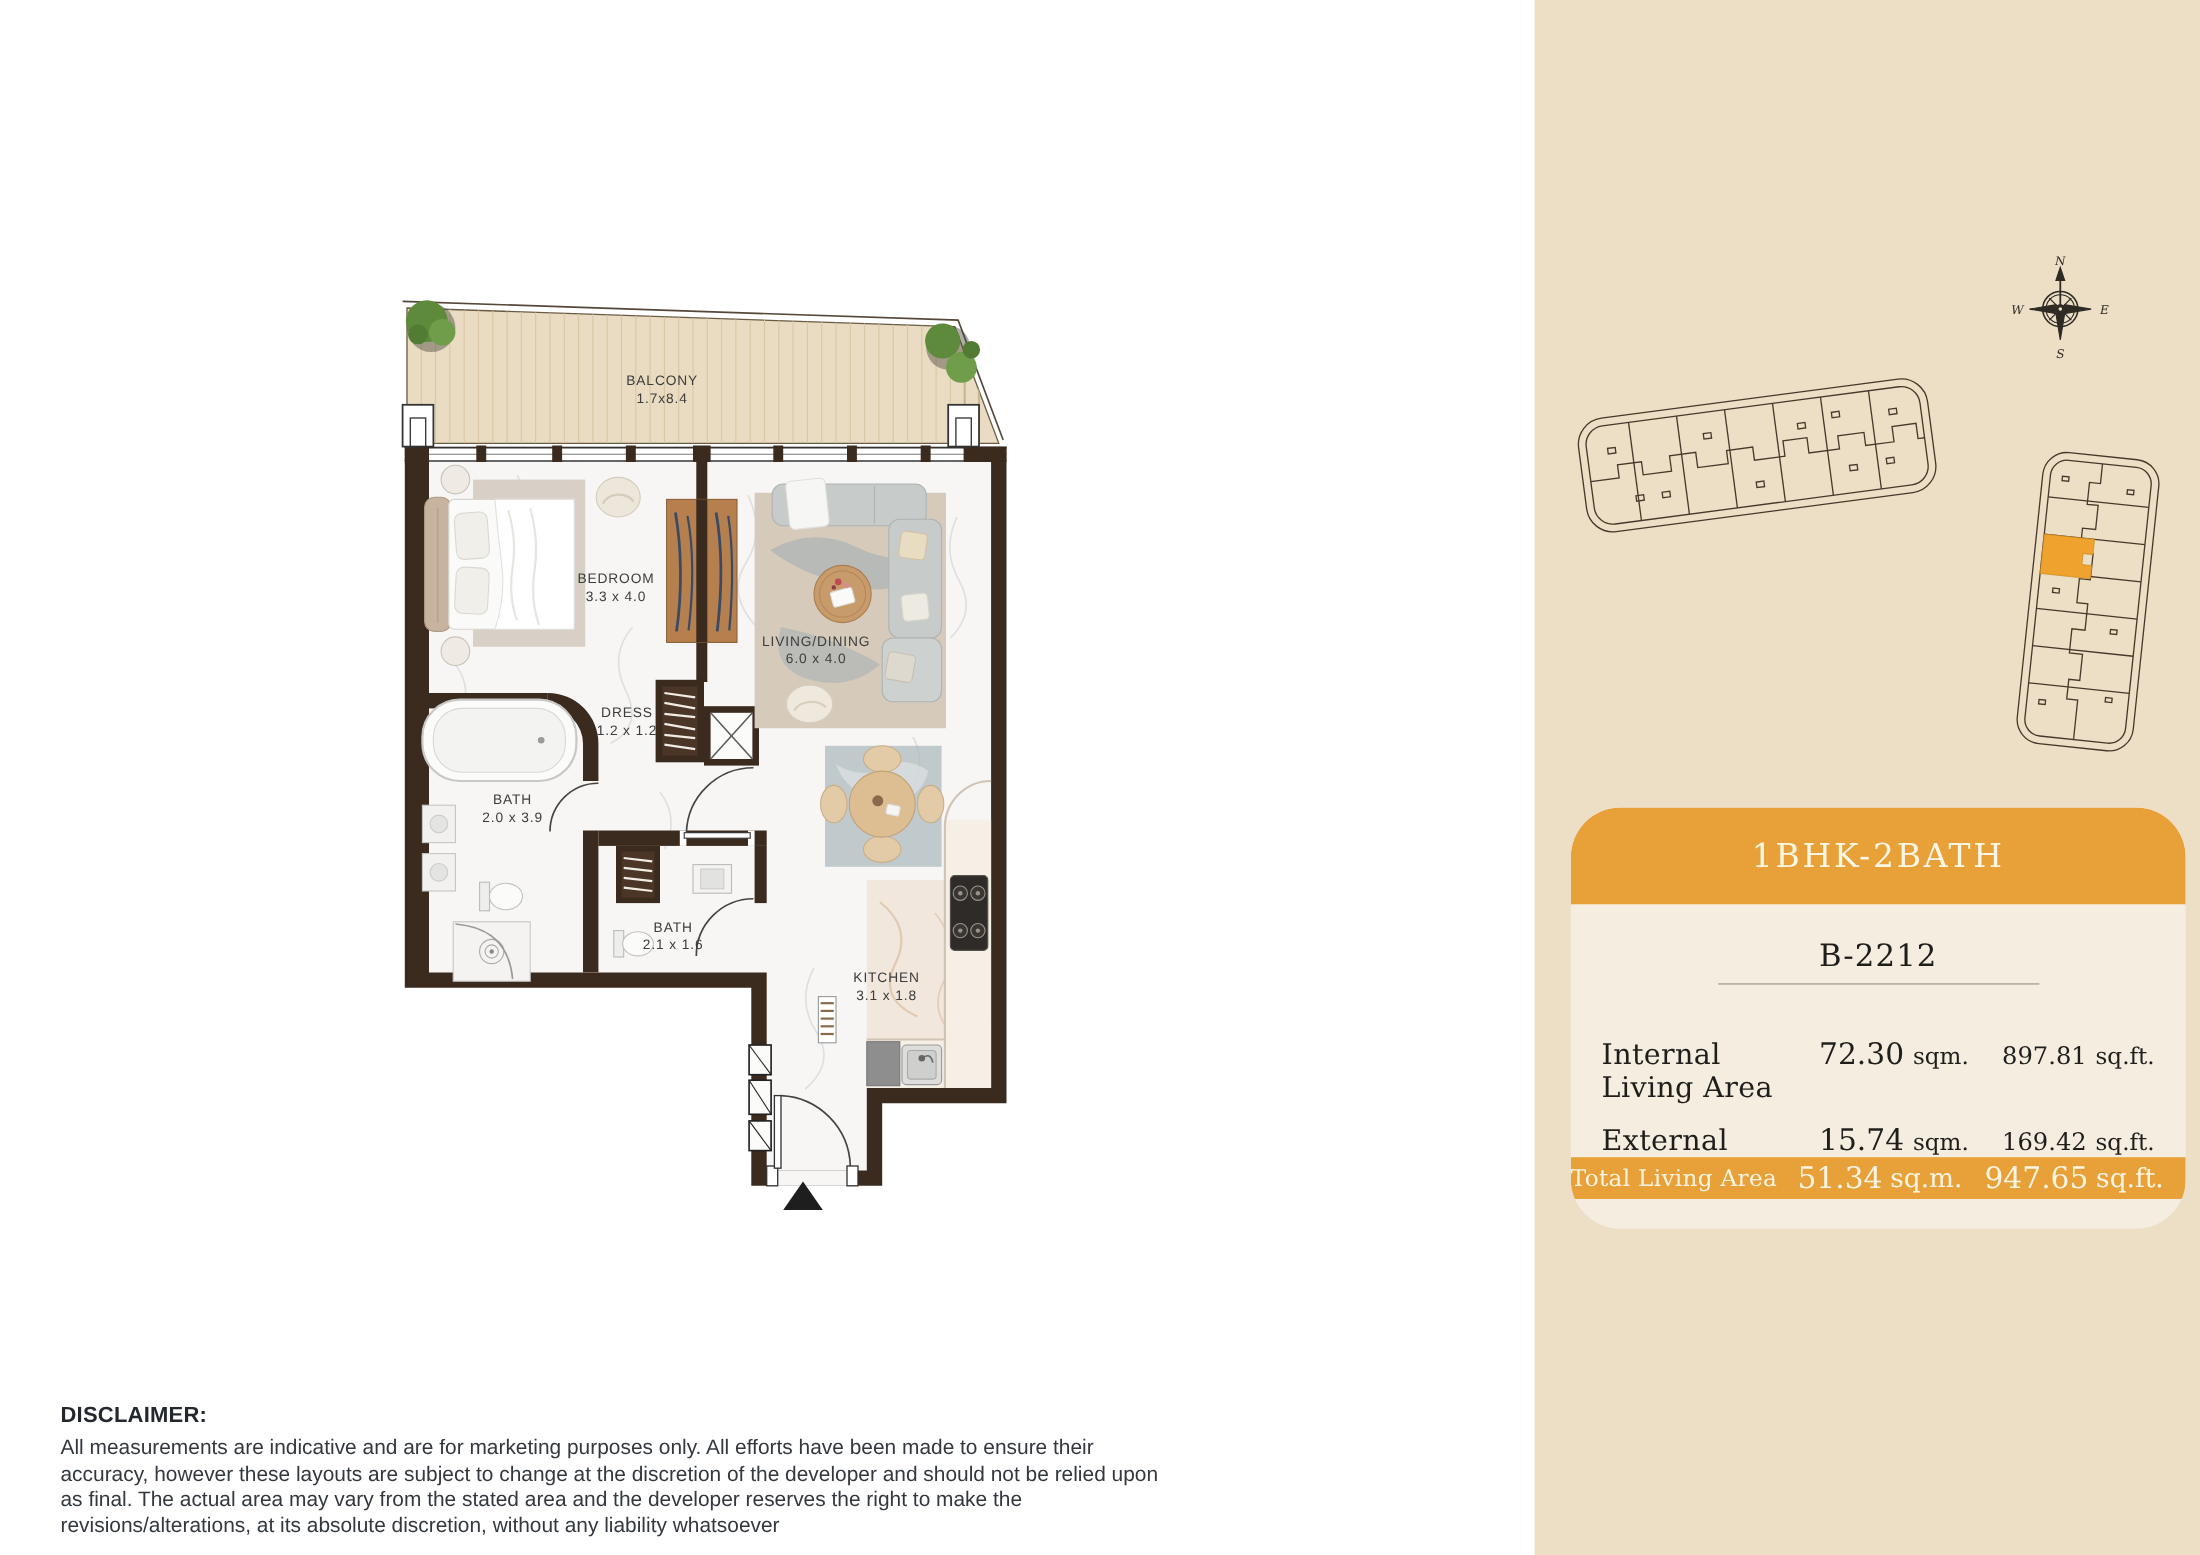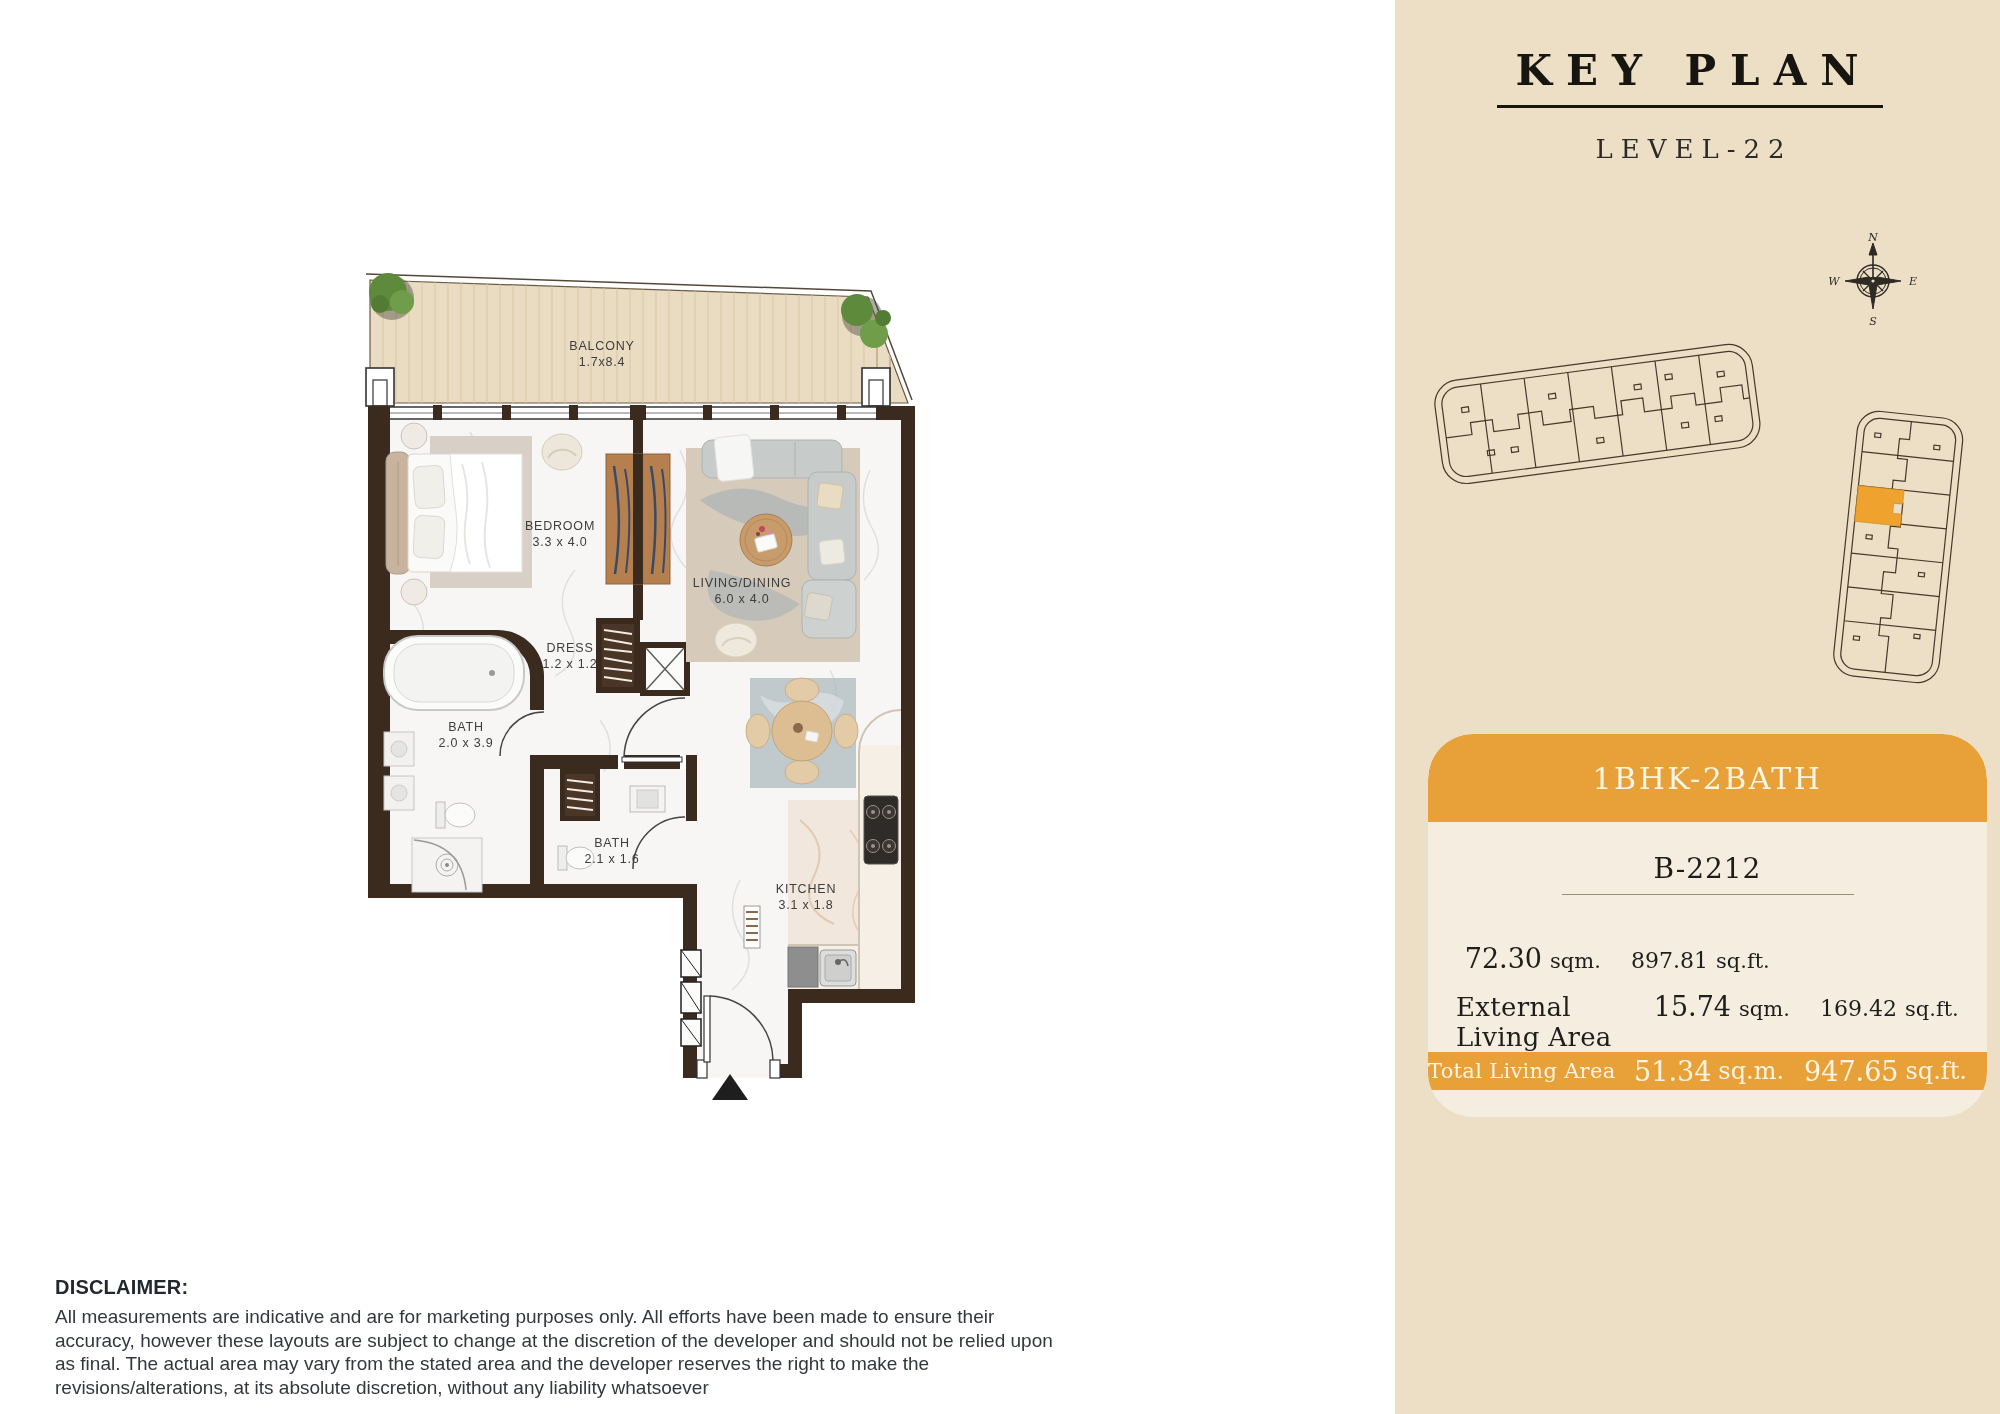--- a/index.html
+++ b/index.html
@@ -380,26 +380,20 @@
     <text class="room-label" x="116" y="491">BATH</text>
     <text class="room-label" x="116" y="507">2.0 x 3.9</text>
     <text class="room-label" x="262" y="607">BATH</text>
     <text class="room-label" x="262" y="623">2.1 x 1.6</text>
     <text class="room-label" x="456" y="653">KITCHEN</text>
     <text class="room-label" x="456" y="669">3.1 x 1.8</text>
   </g>
 </svg>
 
 <div class="sidebar">
-  <div class="sb-center">
-    <div class="kp-title">
-      <span>KEY PLAN</span>
-    </div>
-    <div class="kp-level">LEVEL-22</div>
-  </div>
 
   <svg class="compass" viewBox="0 0 96 96">
     <g stroke="#2E2A24" fill="#2E2A24">
       <circle cx="48" cy="48" r="16" fill="none" stroke-width="1.4"></circle>
       <circle cx="48" cy="48" r="13" fill="none" stroke-width="1"></circle>
       <line x1="48" y1="14" x2="48" y2="46" stroke-width="1.6"></line>
       <polygon points="48,10 52,22 44,22"></polygon>
       <polygon points="48,76 52,52 44,52"></polygon>
       <polygon points="20,48 44,44 44,52"></polygon>
       <polygon points="76,48 52,44 52,52"></polygon>
@@ -464,20 +458,21 @@
   </svg>
 
   <div class="card" style="left:33px;">
     <div class="card-header">
       <span>1BHK-2BATH</span>
     </div>
     <div class="unit-num">B-2212</div>
     <div class="unit-underline"></div>
     <div class="rows">
       <div class="arow">
+        <span class="lbl">Internal Living Area</span>
         <span class="v1">72.30</span>
         <span class="u1">sqm.</span>
         <span class="v2">897.81</span>
         <span class="u2">sq.ft.</span>
       </div>
       <div class="arow">
         <span class="lbl">External Living Area</span>
         <span class="v1">15.74</span>
         <span class="u1">sqm.</span>
         <span class="v2">169.42</span>

